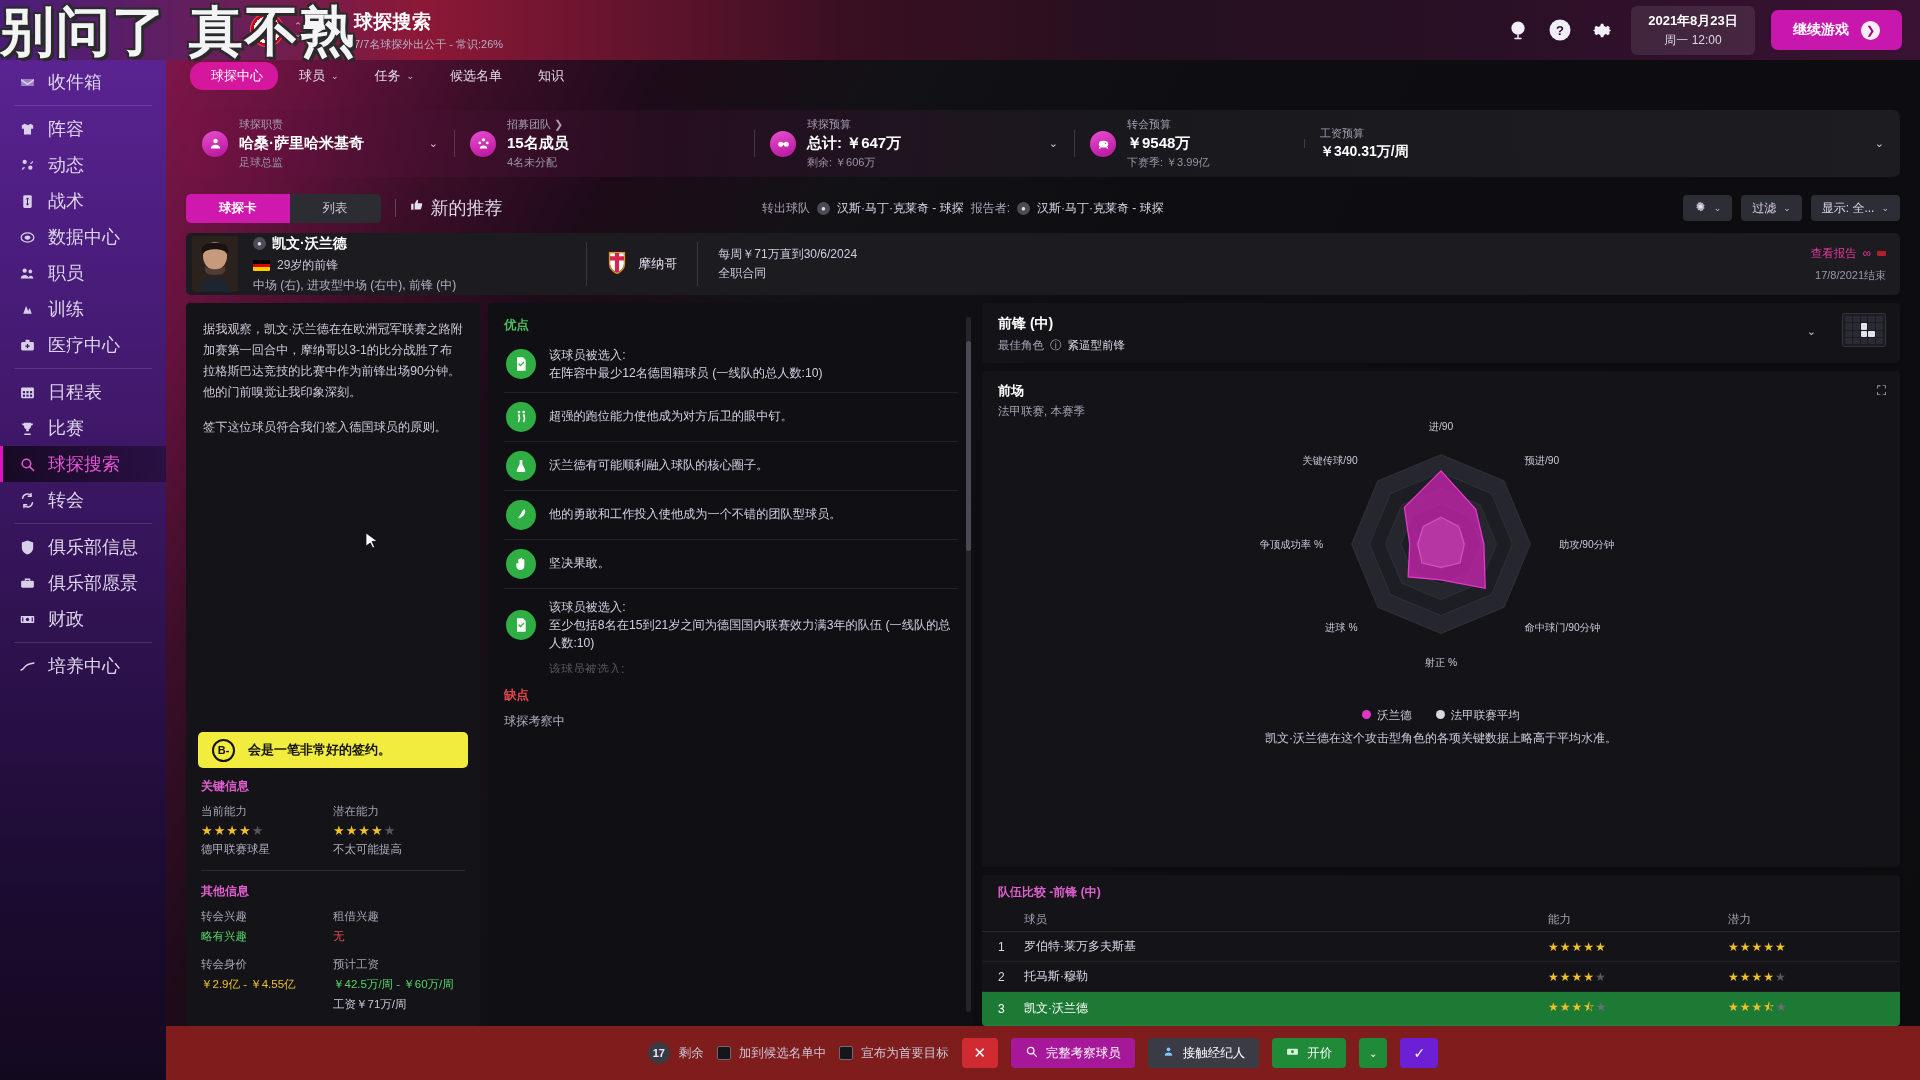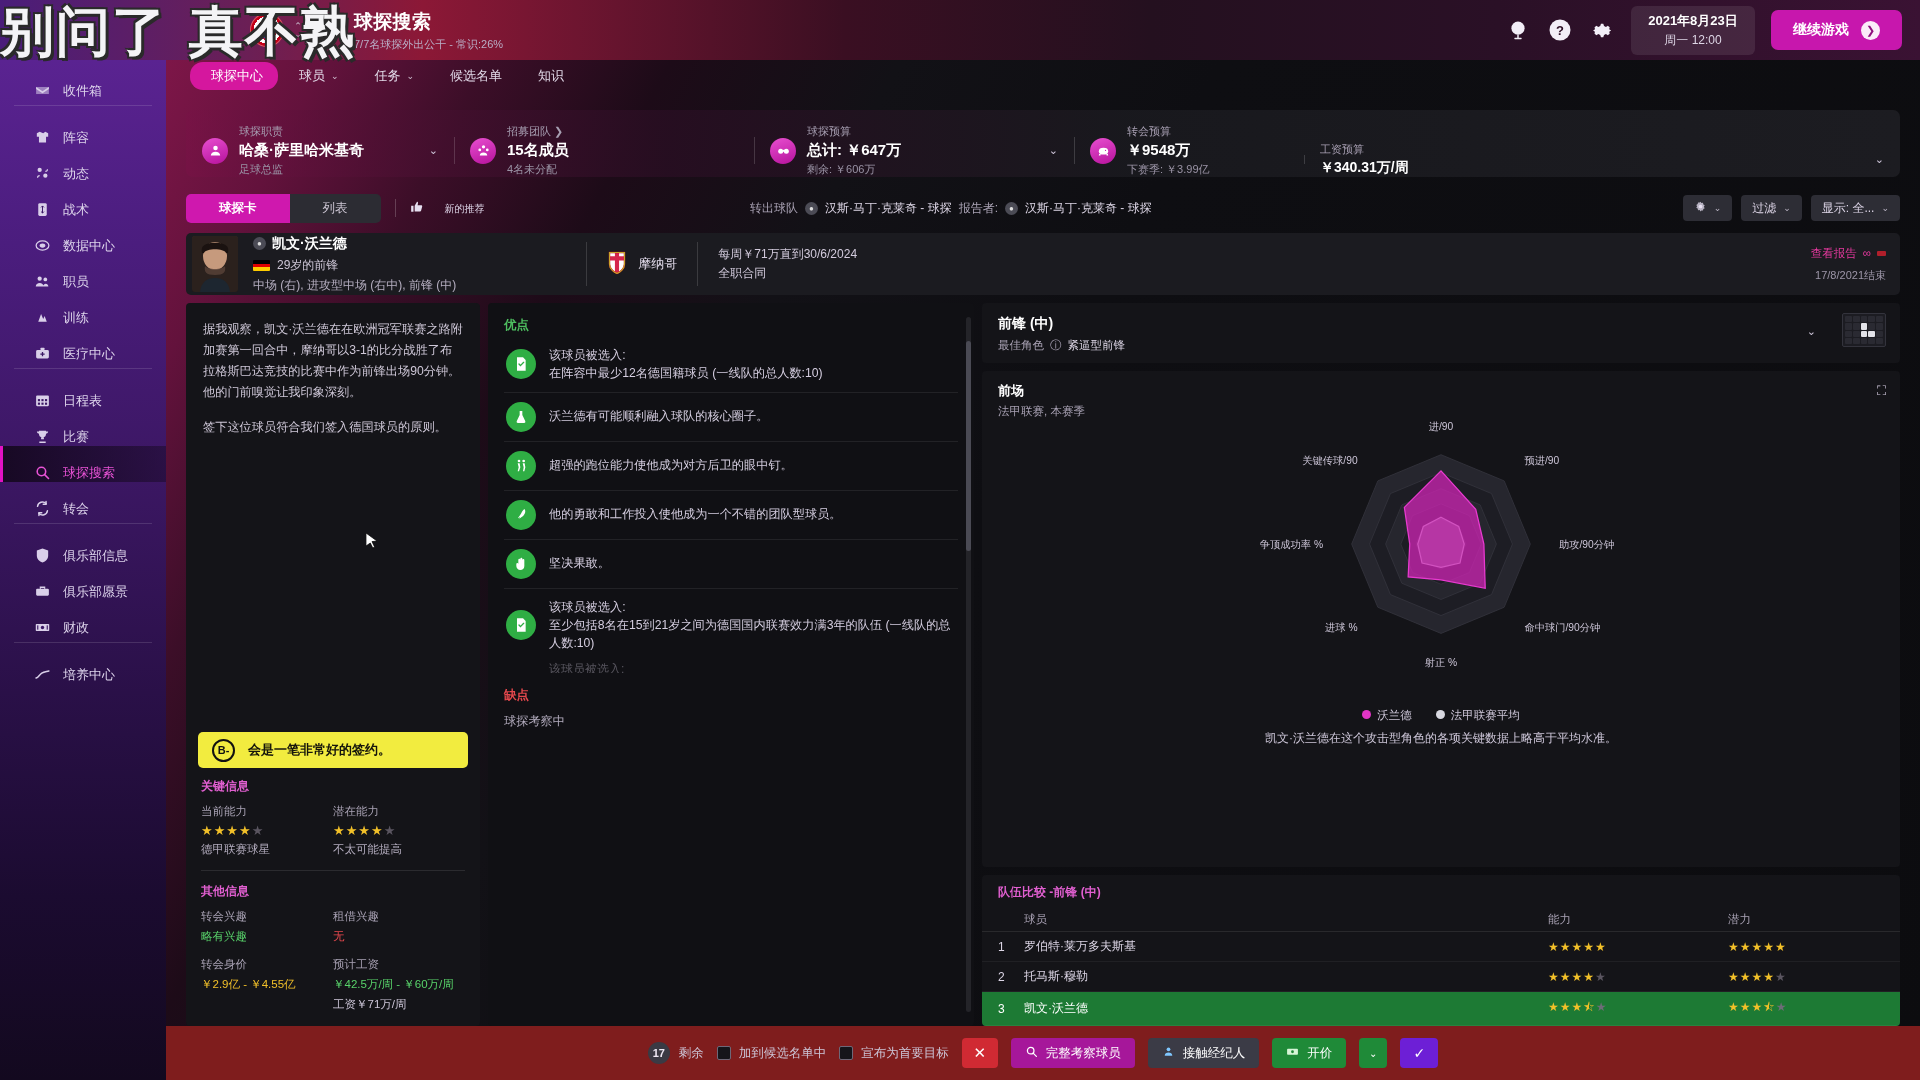--- a/index.html
+++ b/index.html
@@ -42,21 +42,21 @@
   .watermark{ position:absolute;left:0;top:-4px;font-size:54px;font-weight:900;color:#f4f4f6;
     letter-spacing:2px;text-shadow:3px 3px 0 #2a2a2a,-2px -2px 0 #2a2a2a,2px -2px 0 #2a2a2a,-2px 2px 0 #2a2a2a;
     z-index:40;pointer-events:none;white-space:nowrap;font-family:"DejaVu Sans",sans-serif;}
 
   .body-row { display:flex; flex:1 1 auto; min-height:0; }
 
   
   .sidebar { width:166px;flex:0 0 166px;
     background:linear-gradient(180deg,#5a2391 0%,#4b1d7e 18%,#3c1764 40%,#2a1048 62%,#1b0b30 82%,#13091f 100%);
     padding-top:4px;position:relative;z-index:20;overflow:hidden;}
-  .sb-item{ height:36px;display:flex;align-items:flex-end;gap:11px;padding-left:32px;color:#ded5ec;font-size:13px;
+  .sb-item{ height:36px;display:flex;align-items:center;gap:11px;padding-left:17px;color:#ded5ec;font-size:18px;
     cursor:pointer;position:relative;}
   .sb-item .ic{ width:20px;height:20px;flex:0 0 20px;display:flex;align-items:center;justify-content:center;color:#e3dbef;}
   .sb-item.active{ background:linear-gradient(90deg,rgba(20,8,30,.92),rgba(20,8,30,.45));color:#e953d6; }
   .sb-item.active .ic{ color:#e953d6; }
   .sb-item.active:before{content:"";position:absolute;left:0;top:0;bottom:0;width:3px;background:#e212c4;}
   .sb-sep{ height:1px;background:rgba(255,255,255,.13);margin:5px 14px; }
 
   
   .main { flex:1 1 auto;min-width:0;display:flex;flex-direction:column;
     background:#0c0c0f;position:relative;overflow:hidden;}
@@ -66,38 +66,38 @@
 
   
   .navtabs{ height:32px;display:flex;align-items:center;gap:6px;padding-left:24px;flex:0 0 32px; }
   .ntab{ padding:5px 15px;border-radius:13px;font-size:13px;color:#e2dae9;cursor:pointer;display:flex;align-items:center;gap:6px; }
   .ntab.active{ background:#d5179e;color:#fff;font-weight:400;padding-left:21px; }
   .ntab .cv{font-size:9px;opacity:.85;}
 
   
   .filterbar{ margin:18px 20px 0 20px;height:67px;flex:0 0 67px;border-radius:7px;
     background:linear-gradient(90deg,rgba(120,18,70,.55),rgba(40,14,34,.85) 28%,rgba(25,25,30,.95) 55%,#1c1c21 100%);
-    display:flex;align-items:flex-end;}
+    display:flex;align-items:center;}
   .fb-cell{ display:flex;align-items:center;gap:11px;padding:0 16px;position:relative;flex:0 0 auto; }
   .fb-cell + .fb-cell:before{content:"";position:absolute;left:0;top:13px;bottom:13px;width:1px;background:rgba(255,255,255,.16);}
   .fb-ic{ width:26px;height:26px;border-radius:50%;background:linear-gradient(160deg,#e84fd0,#b6129c);
     display:flex;align-items:center;justify-content:center;color:#fff;font-size:13px;flex:0 0 26px;}
   .fb-lbl{ font-size:11px;color:#a79fb2;margin-bottom:2px; }
   .fb-val{ font-size:15px;font-weight:700;color:#fff; }
   .fb-val.sm{font-size:14px;}
   .fb-sub{ font-size:11px;color:#9a93a5;margin-top:2px; }
   .fb-caret{ margin-left:auto;padding-left:26px;color:#cfc6da;font-size:11px; }
 
   
   .toolbar{ margin:16px 20px 0 20px;height:30px;flex:0 0 30px;display:flex;align-items:center;gap:0; }
   .seg{ display:flex;border-radius:5px;overflow:hidden;background:#2c2c33; }
   .seg div{ padding:6px 33px;font-size:12.5px;color:#cfc8d6;cursor:pointer; }
   .seg div.on{ background:#cf18ae;color:#fff;font-weight:700; }
   .tb-div{ width:1px;height:18px;background:rgba(255,255,255,.2);margin:0 14px; }
-  .tb-link{ display:flex;align-items:flex-end;gap:21px;font-size:10px;color:#ded6e8;cursor:pointer; }
+  .tb-link{ display:flex;align-items:flex-start;gap:7px;font-size:18px;color:#ded6e8;cursor:pointer; }
   .tb-mid{ margin-left:auto;margin-right:auto;display:flex;align-items:center;gap:7px;
     font-size:12px;color:#a9a2b4;}
   .tb-mid b{color:#ddd6e6;font-weight:400;}
   .pill-ic{width:13px;height:13px;border-radius:50%;background:#4b4b55;display:inline-flex;
     align-items:center;justify-content:center;font-size:8px;color:#ddd;}
   .tb-end{ margin-left:auto;display:flex;align-items:center;gap:9px; }
   .btn-d{ height:26px;background:#2d2d35;border-radius:4px;display:flex;align-items:center;gap:7px;
     padding:0 11px;font-size:12px;color:#ded6e8;cursor:pointer;}
   .btn-d .cv{font-size:9px;opacity:.8;}
 
@@ -694,35 +694,35 @@
                       <path d="M6 2h9l4 4v16H6z"></path>
                       <path d="M9 12l2.2 2.4L16 9.5" stroke="#2fae44" stroke-width="2" fill="none" stroke-linecap="round"></path>
                     </svg>
                   </div>
                 <div class="stx" style="white-space:pre-line">该球员被选入:
 在阵容中最少12名德国籍球员 (一线队的总人数:10)</div>
               </div>
               <div class="srow">
                 <div class="sic">
                   <svg viewBox="0 0 24 24" width="16" height="16" fill="#fff">
-                      <path d="M10 3h4v6l4.5 9.5A2 2 0 0116.7 21H7.3a2 2 0 01-1.8-2.5L10 9z"></path>
-                    </svg>
-                  </div>
-                <div class="stx">沃兰德有可能顺利融入球队的核心圈子。</div>
-              </div>
-              <div class="srow">
-                <div class="sic">
-                  <svg viewBox="0 0 24 24" width="16" height="16" fill="#fff">
                       <circle cx="9" cy="4.5" r="2"></circle>
                       <path d="M7 8h3l1 6-2 6H7l1.5-6z"></path>
                       <circle cx="16" cy="4.5" r="2"></circle>
                       <path d="M14.5 8h3l1 6-1.5 6h-2l1-6z"></path>
                     </svg>
                   </div>
                 <div class="stx">超强的跑位能力使他成为对方后卫的眼中钉。</div>
+              </div>
+              <div class="srow">
+                <div class="sic">
+                  <svg viewBox="0 0 24 24" width="16" height="16" fill="#fff">
+                      <path d="M10 3h4v6l4.5 9.5A2 2 0 0116.7 21H7.3a2 2 0 01-1.8-2.5L10 9z"></path>
+                    </svg>
+                  </div>
+                <div class="stx">沃兰德有可能顺利融入球队的核心圈子。</div>
               </div>
               <div class="srow">
                 <div class="sic">
                   <svg viewBox="0 0 24 24" width="16" height="16" fill="#fff">
                       <path d="M17 3c3 3 1 9-4 12l-4 3-1.5-1.5 3-4C13.5 8 14 5 17 3z"></path>
                       <path d="M6 20l4-4" stroke="#2fae44" stroke-width="1.6"></path>
                     </svg>
                   </div>
                 <div class="stx">他的勇敢和工作投入使他成为一个不错的团队型球员。</div>
               </div>

